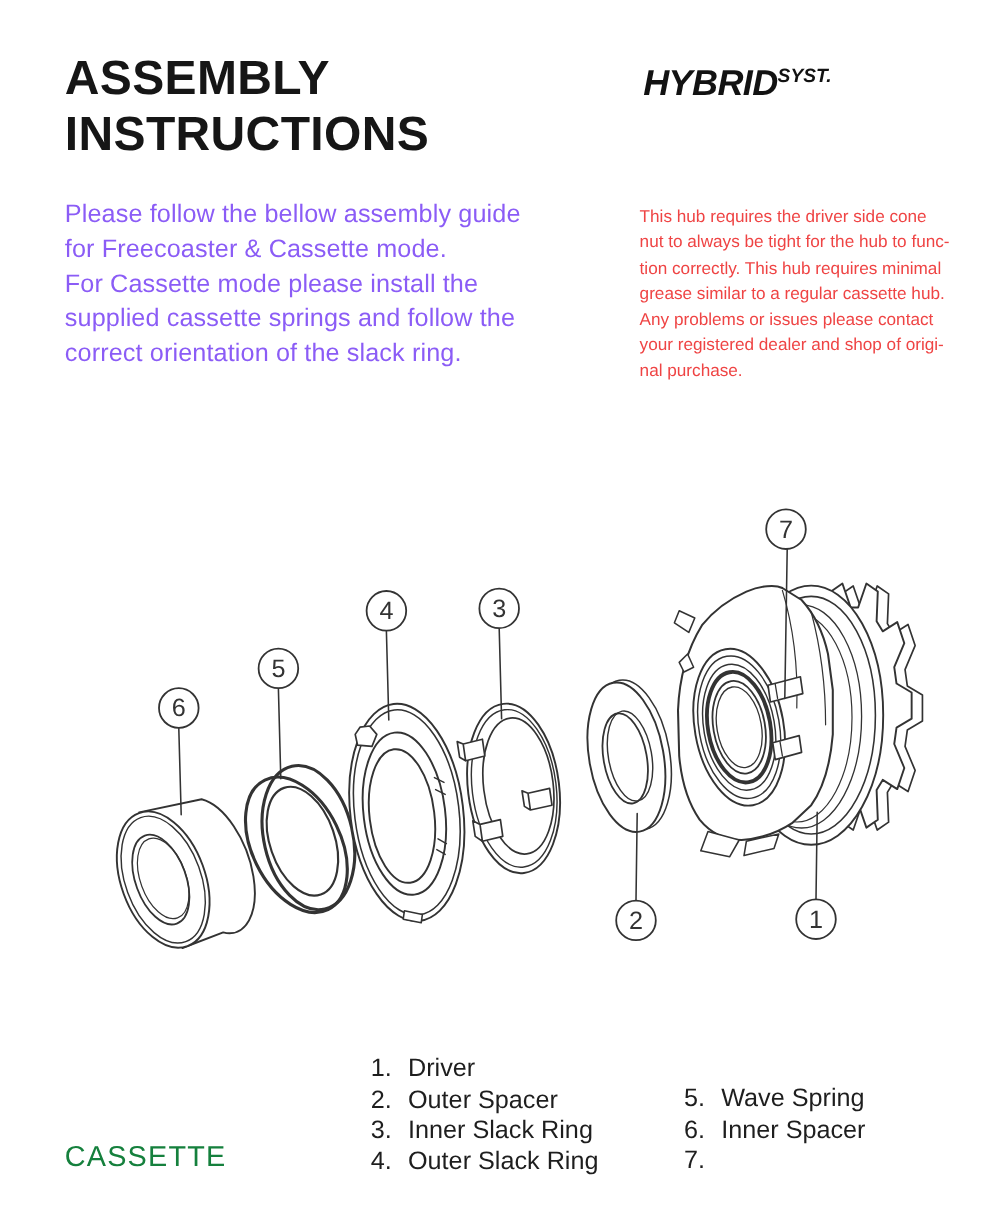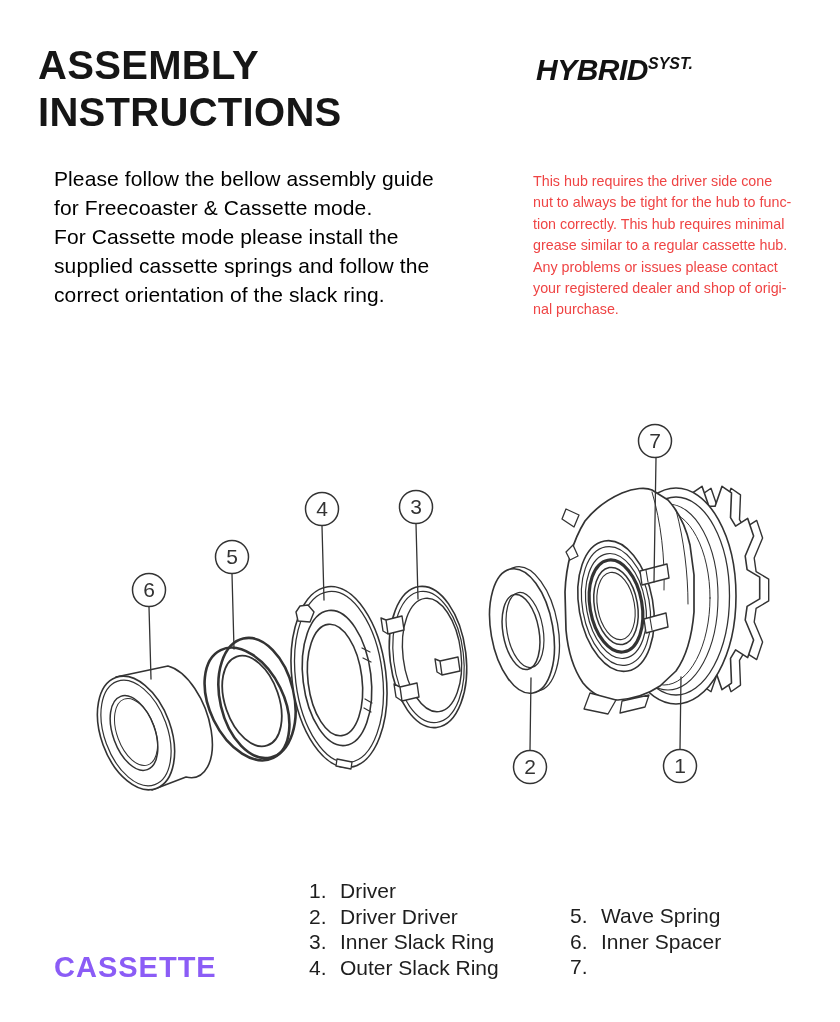--- a/index.html
+++ b/index.html
@@ -1,30 +1,30 @@
 <!DOCTYPE html>
 <html><head>
 <meta charset="utf-8">
 <style>
   html,body{margin:0;padding:0;background:#ffffff;}
   .page{position:relative;width:840px;height:1022px;background:#ffffff;overflow:hidden;
         font-family:"Liberation Sans",sans-serif;color:#1b1b1b;}
   .diagram{position:absolute;left:0;top:0;width:840px;height:1022px;}
-  .title{position:absolute;left:38px;top:42px;margin:0;font-size:40px;line-height:47px;
+  .title{position:absolute;left:54px;top:42px;margin:0;font-size:40px;line-height:47px;
          font-weight:700;letter-spacing:.3px;white-space:pre-line;color:#161616;}
   .brand{position:absolute;left:536px;top:56px;display:flex;align-items:flex-start;
          font-style:italic;font-weight:700;color:#121212;}
   .brand-main{font-size:30px;line-height:28px;letter-spacing:-0.5px;font-style:italic;}
   .brand-sup{font-size:16px;line-height:16px;margin-top:0px;letter-spacing:0;text-align:right;}
   .intro{position:absolute;left:54px;top:164px;margin:0;width:470px;font-size:21px;
-         line-height:29px;white-space:pre-line;color:#000000;letter-spacing:.1px;}
+         line-height:29px;white-space:pre-line;color:#8b5cf6;letter-spacing:.1px;}
   .side-note{position:absolute;left:533px;top:171px;margin:0;width:262px;font-size:14.3px;
          line-height:21.4px;white-space:pre-line;color:#ef4444;}
-  .mode{position:absolute;left:54px;top:951px;font-size:29px;font-weight:700;
-        letter-spacing:1px;color:#8b5cf6;}
+  .mode{position:absolute;left:54px;top:951px;font-size:24px;font-weight:400;
+        letter-spacing:1px;color:#15803d;}
   .plist{position:absolute;font-size:21px;line-height:25.5px;color:#1e1e1e;}
   .col1{left:309px;top:878px;}
   .col2{left:570px;top:903px;}
   .prow{display:flex;}
   .pnum{flex:0 0 31px;width:31px;}
   
   .s{stroke:#333333;fill:none;stroke-linejoin:round;stroke-linecap:round;}
   .sf{stroke:#333333;fill:#ffffff;stroke-linejoin:round;stroke-linecap:round;}
   .f{fill:#ffffff;stroke:none;}
   .cnum{font-family:"Liberation Sans",sans-serif;font-size:21px;fill:#333333;text-anchor:middle;}
@@ -167,21 +167,21 @@
 
   <div class="mode">CASSETTE</div>
 
   <div class="plist col1">
     <div class="prow">
       <span class="pnum">1.</span>
       <span>Driver</span>
     </div>
     <div class="prow">
       <span class="pnum">2.</span>
-      <span>Driver Driver</span>
+      <span>Outer Spacer</span>
     </div>
     <div class="prow">
       <span class="pnum">3.</span>
       <span>Inner Slack Ring</span>
     </div>
     <div class="prow">
       <span class="pnum">4.</span>
       <span>Outer Slack Ring</span>
     </div>
   </div>

